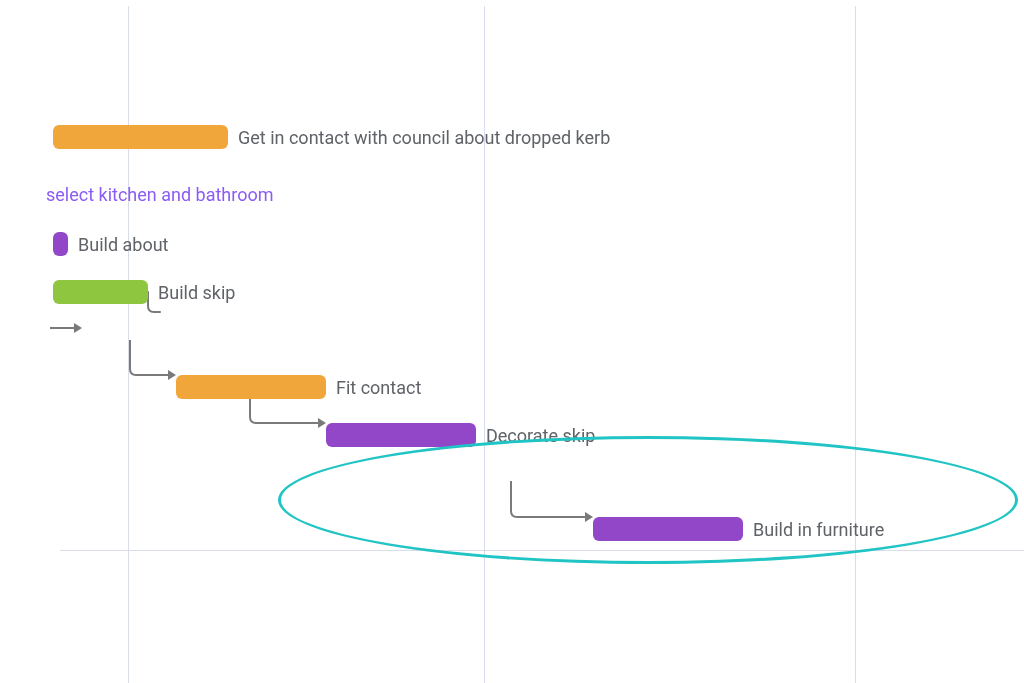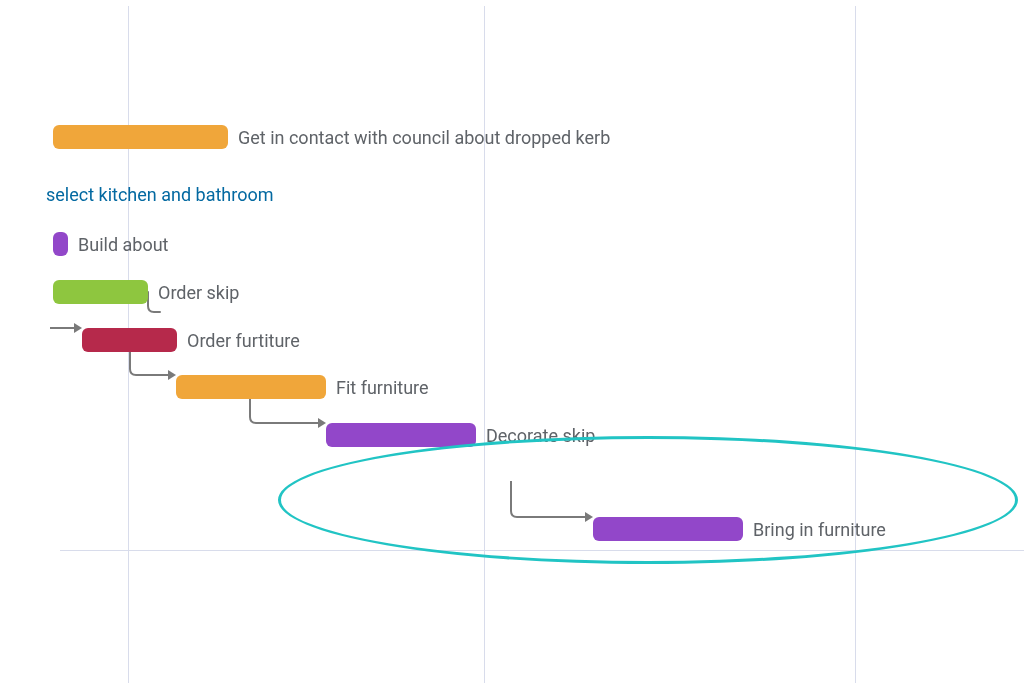--- a/index.html
+++ b/index.html
@@ -49,21 +49,21 @@
     }
     .label {
       font-size: 18px;
       color: #5f6368;
       margin-left: 10px;
       white-space: nowrap;
       filter: blur(0.3px);
     }
     .label-only {
       font-size: 18px;
-      color: #0369a1;
+      color: #8b5cf6;
       white-space: nowrap;
       filter: blur(0.3px);
     }
     svg.connector {
       position: absolute;
       overflow: visible;
       filter: blur(0.3px);
     }
     svg.connector path, svg.connector line {
       stroke: #7a7a7a;
@@ -123,39 +123,35 @@
     <span class="label-only">select kitchen and bathroom</span>
   </div>
 
   <div class="task-row" style="left:53px;top:214px">
     <div class="bar" style="width:15px;background:#9247c9"></div>
     <span class="label">Build about</span>
   </div>
 
   <div class="task-row" style="left:53px;top:262px">
     <div class="bar" style="width:95px;background:#8ec63f"></div>
-    <span class="label">Order skip</span>
+    <span class="label">Build skip</span>
   </div>
 
-  <div class="task-row" style="left:82px;top:310px">
-    <div class="bar" style="width:95px;background:#b6294b"></div>
-    <span class="label">Order furtiture</span>
-  </div>
 
   <div class="task-row" style="left:176px;top:357px">
     <div class="bar" style="width:150px;background:#f0a63a"></div>
-    <span class="label">Fit furniture</span>
+    <span class="label">Fit contact</span>
   </div>
 
   <div class="task-row" style="left:326px;top:405px">
     <div class="bar" style="width:150px;background:#9247c9"></div>
     <span class="label">Decorate skip</span>
   </div>
 
 
   <div class="task-row" style="left:593px;top:499px">
     <div class="bar" style="width:150px;background:#9247c9"></div>
-    <span class="label">Bring in furniture</span>
+    <span class="label">Build in furniture</span>
   </div>
 
   <div class="annotation-circle" style="left:278px;top:430px;width:740px;height:128px"></div>
 
 </div>
 
 </body></html>

